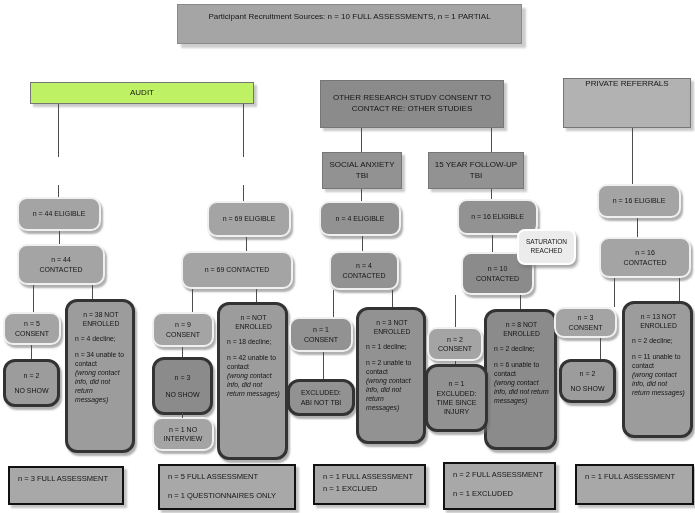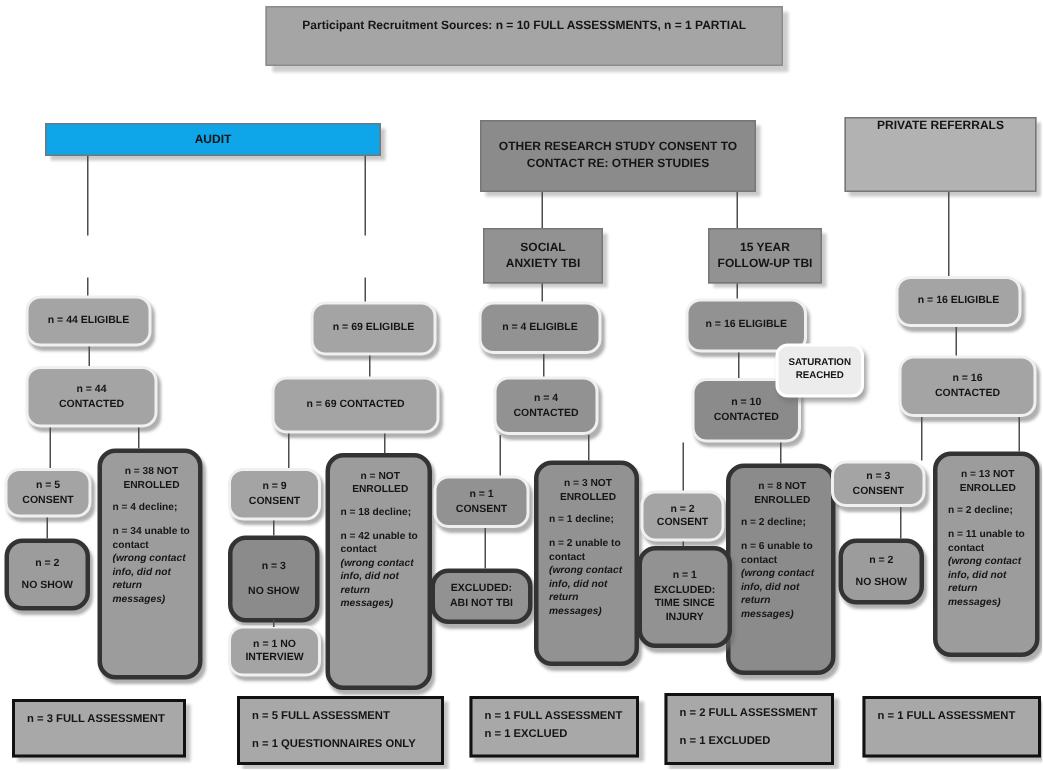--- a/index.html
+++ b/index.html
@@ -5,25 +5,25 @@
   * { box-sizing: border-box; margin: 0; padding: 0; }
   html,body { background: #ffffff; }
   body { font-family: "Liberation Sans", sans-serif; }
   #canvas {
     position: relative; width: 695px; height: 513px;
     background: #ffffff; overflow: hidden;
   }
   .box {
     position: absolute; display: flex; flex-direction: column;
     align-items: center; justify-content: center; text-align: center;
-    font-weight: bold; color: #151515; line-height: 1.35;
+    font-weight: normal; color: #151515; line-height: 1.35;
   }
   
   .hdr {
-    background: #0ea5e9; border: 1px solid #767676;
+    background: #bef264; border: 1px solid #767676;
     box-shadow: 3px 3px 2px #c9c9c9; font-size: 8px;
   }
   .title {
     background: #a5a5a5; border: 1px solid #8a8a8a;
     box-shadow: 4px 4px 2px #cdcdcd; font-size: 8px;
     justify-content: flex-start; padding-top: 7px;
   }
   
   .rbox {
     background: #a4a4a4; border: 2px solid #f0f0f0; border-radius: 10px;
@@ -74,21 +74,21 @@
   <div class="box hdr g-c" style="left:320px;top:80px;width:184px;height:48px;padding:0 8px">
     <span>OTHER RESEARCH STUDY CONSENT TO CONTACT RE: OTHER STUDIES</span>
   </div>
   <div class="box hdr g-d" style="left:563px;top:78px;width:128px;height:50px;justify-content:flex-start;padding-top:0">
     <span>PRIVATE REFERRALS</span>
   </div>
 
   <div class="box hdr g-b" style="left:322px;top:152px;width:80px;height:37px;padding:0 6px">
     <span>SOCIAL ANXIETY TBI</span>
   </div>
-  <div class="box hdr g-b" style="left:472px;top:152px;width:76px;height:37px;padding:0 4px">
+  <div class="box hdr g-b" style="left:428px;top:152px;width:96px;height:37px;padding:0 4px">
     <span>15 YEAR FOLLOW-UP TBI</span>
   </div>
 
   <div class="box rbox" style="left:17px;top:197px;width:84px;height:34px">
     <span>n = 44 ELIGIBLE</span>
   </div>
   <div class="box rbox" style="left:17px;top:244px;width:88px;height:41px">
     <span>n = 44</span>
     <span>CONTACTED</span>
   </div>

